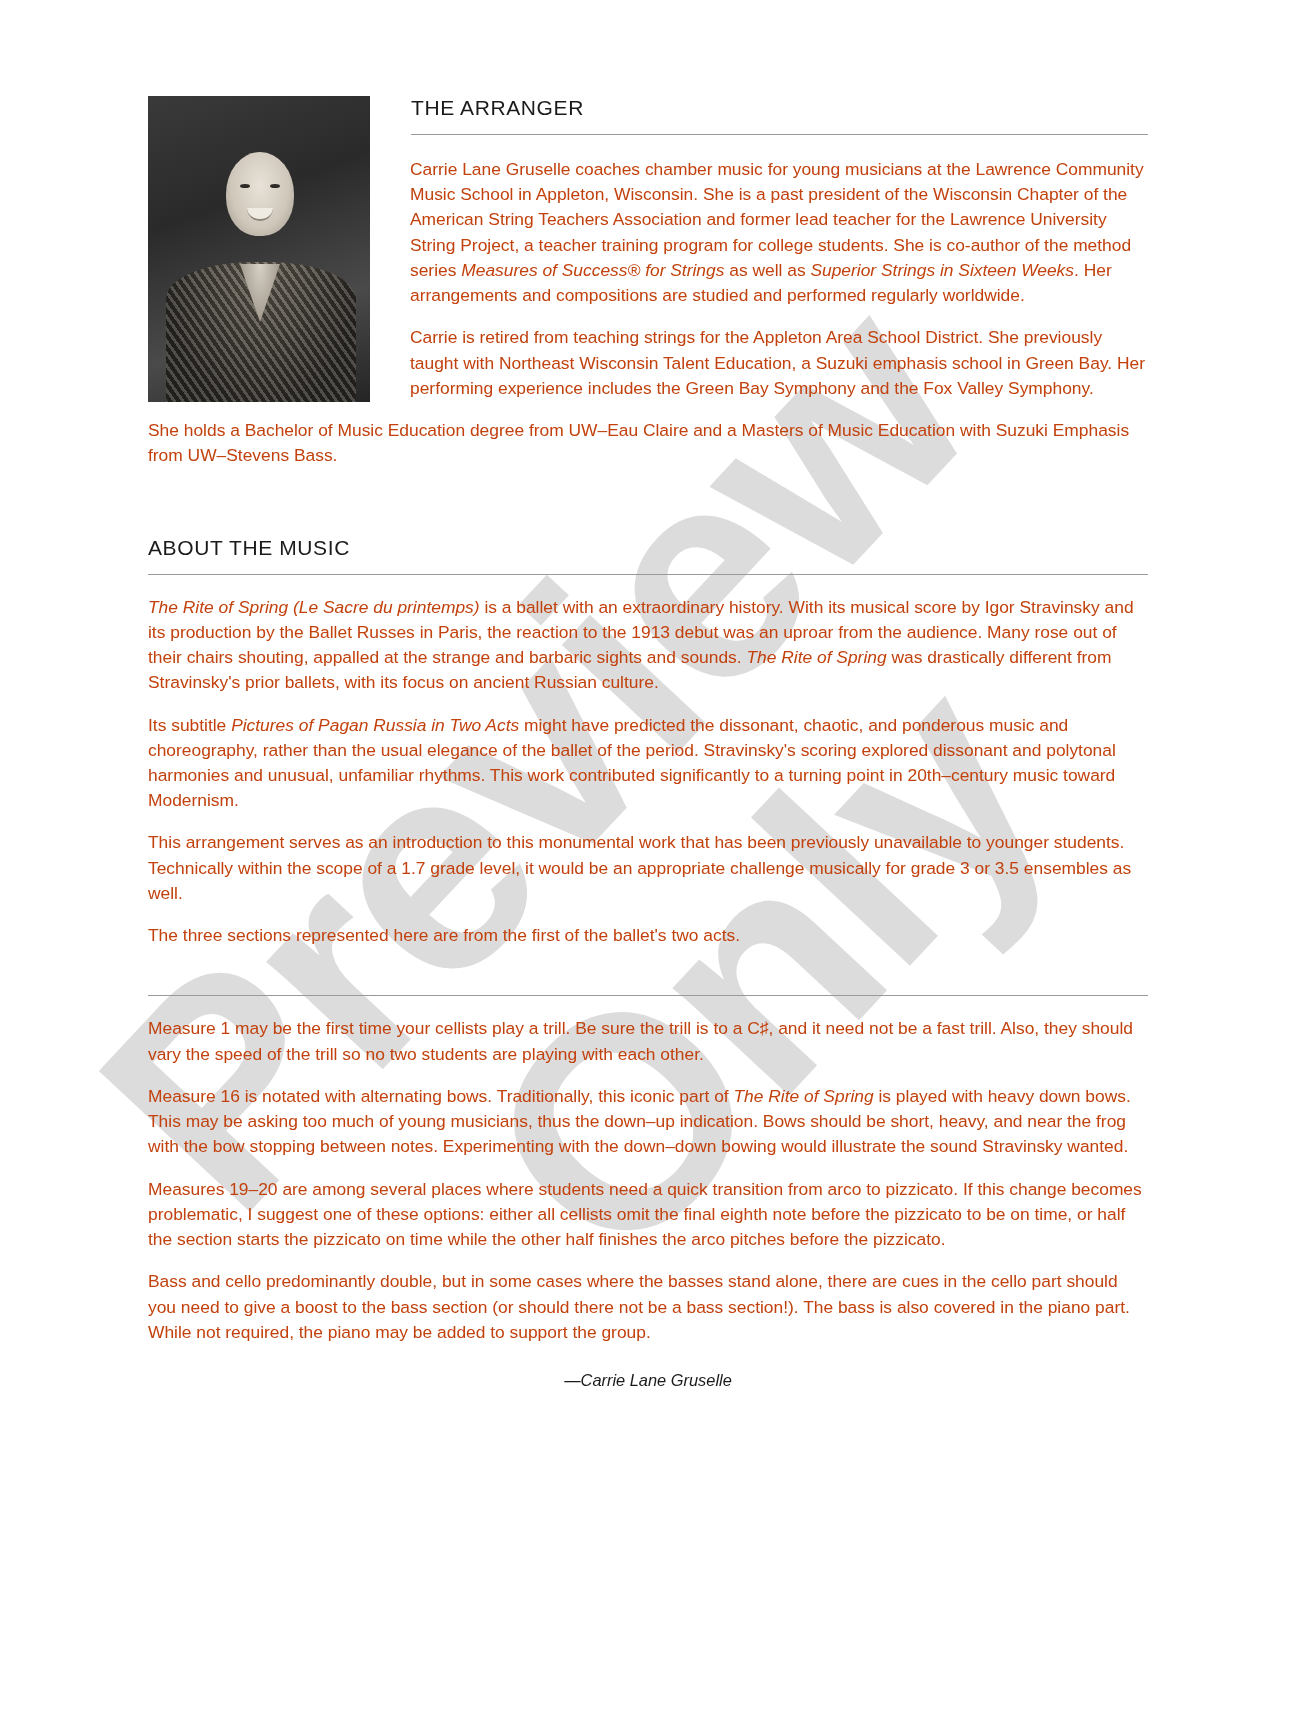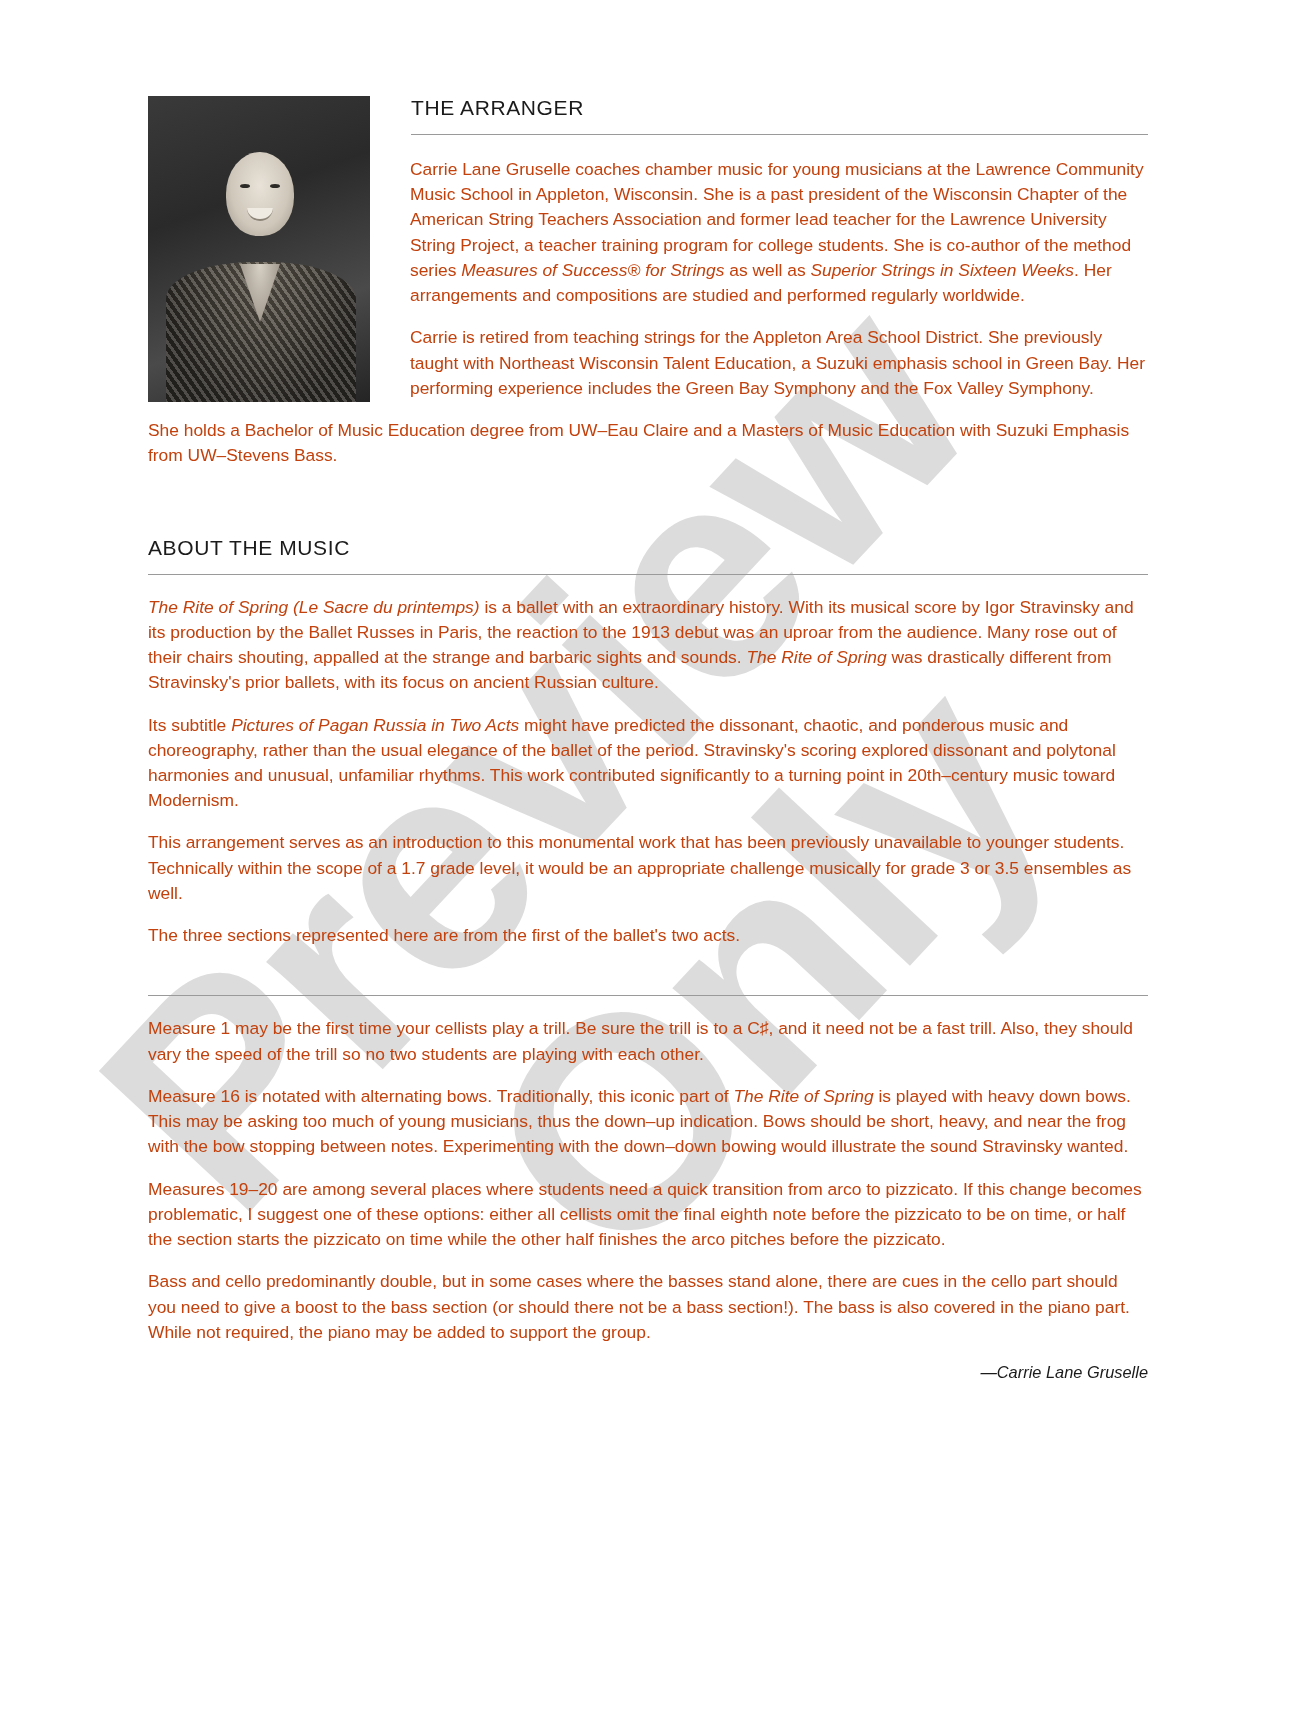--- a/index.html
+++ b/index.html
@@ -131,25 +131,25 @@
     line-height: 1.45;
     color: #c2410c;
     margin: 0 0 17px 0;
     text-align: left;
   }
   em { font-style: italic; }
   .clear { clear: both; }
   .block-gap-lg { height: 38px; }
   .block-gap-md { height: 30px; }
   .signature {
-    text-align: right;
+    text-align: center;
     font-size: 16.4px;
     font-style: italic;
     color: #1b1b1b;
-    margin-top: 18px;
+    margin-top: 26px;
   }
   .body-section { position: relative; }
 </style>
 </head>
 <body>
 
 <div class="page">
 
   <div class="watermark">
     <div class="wm-text">

